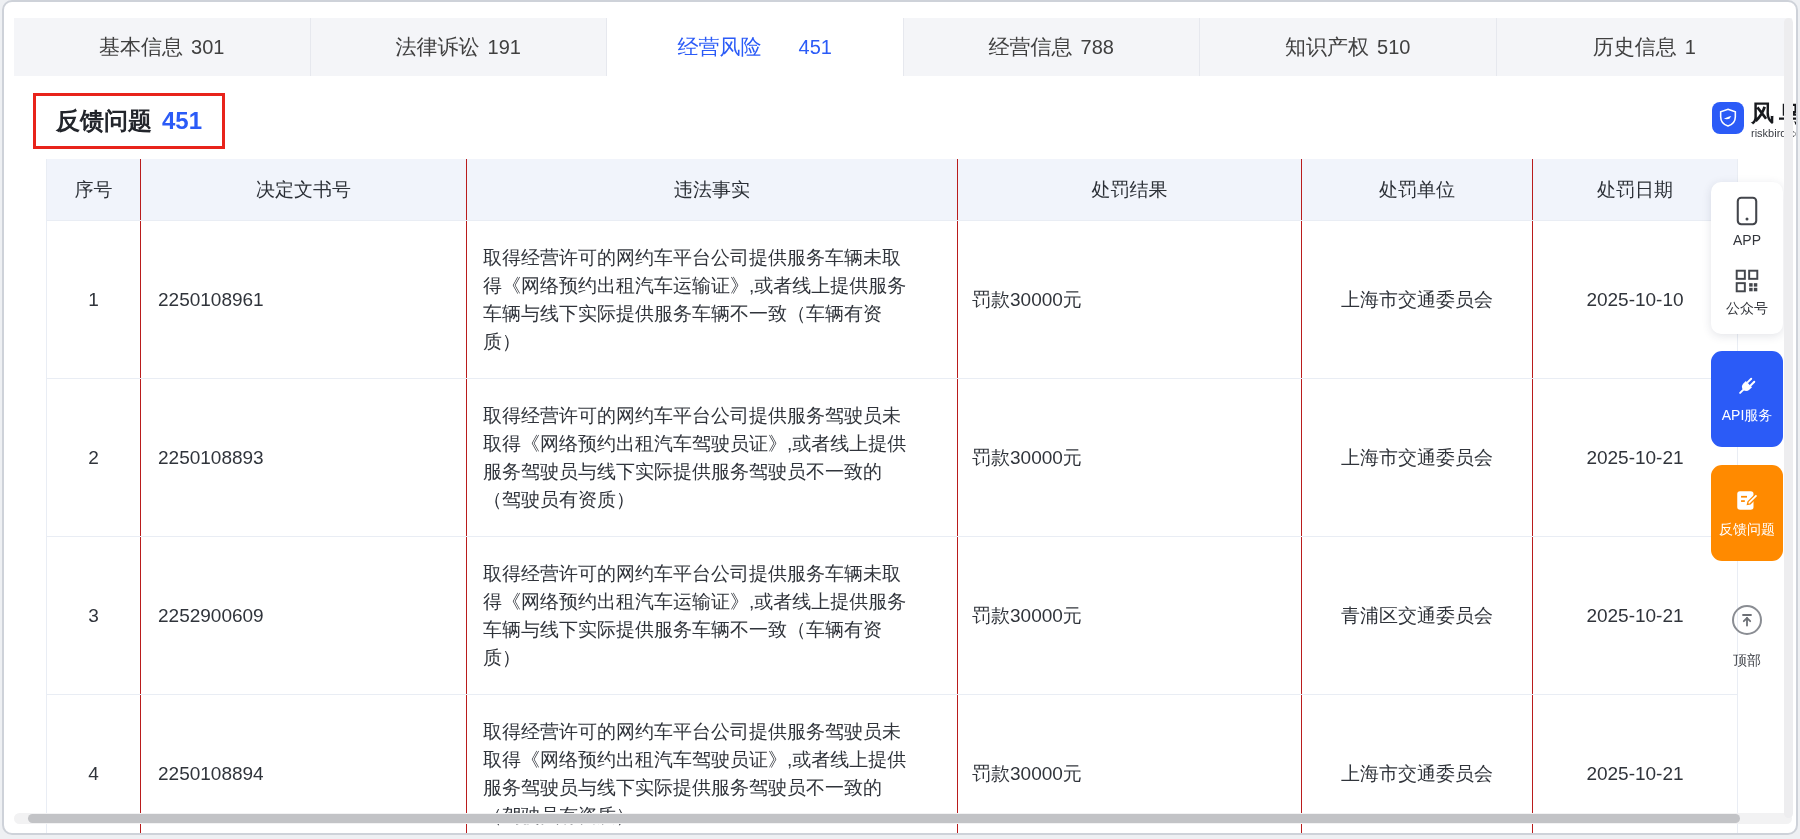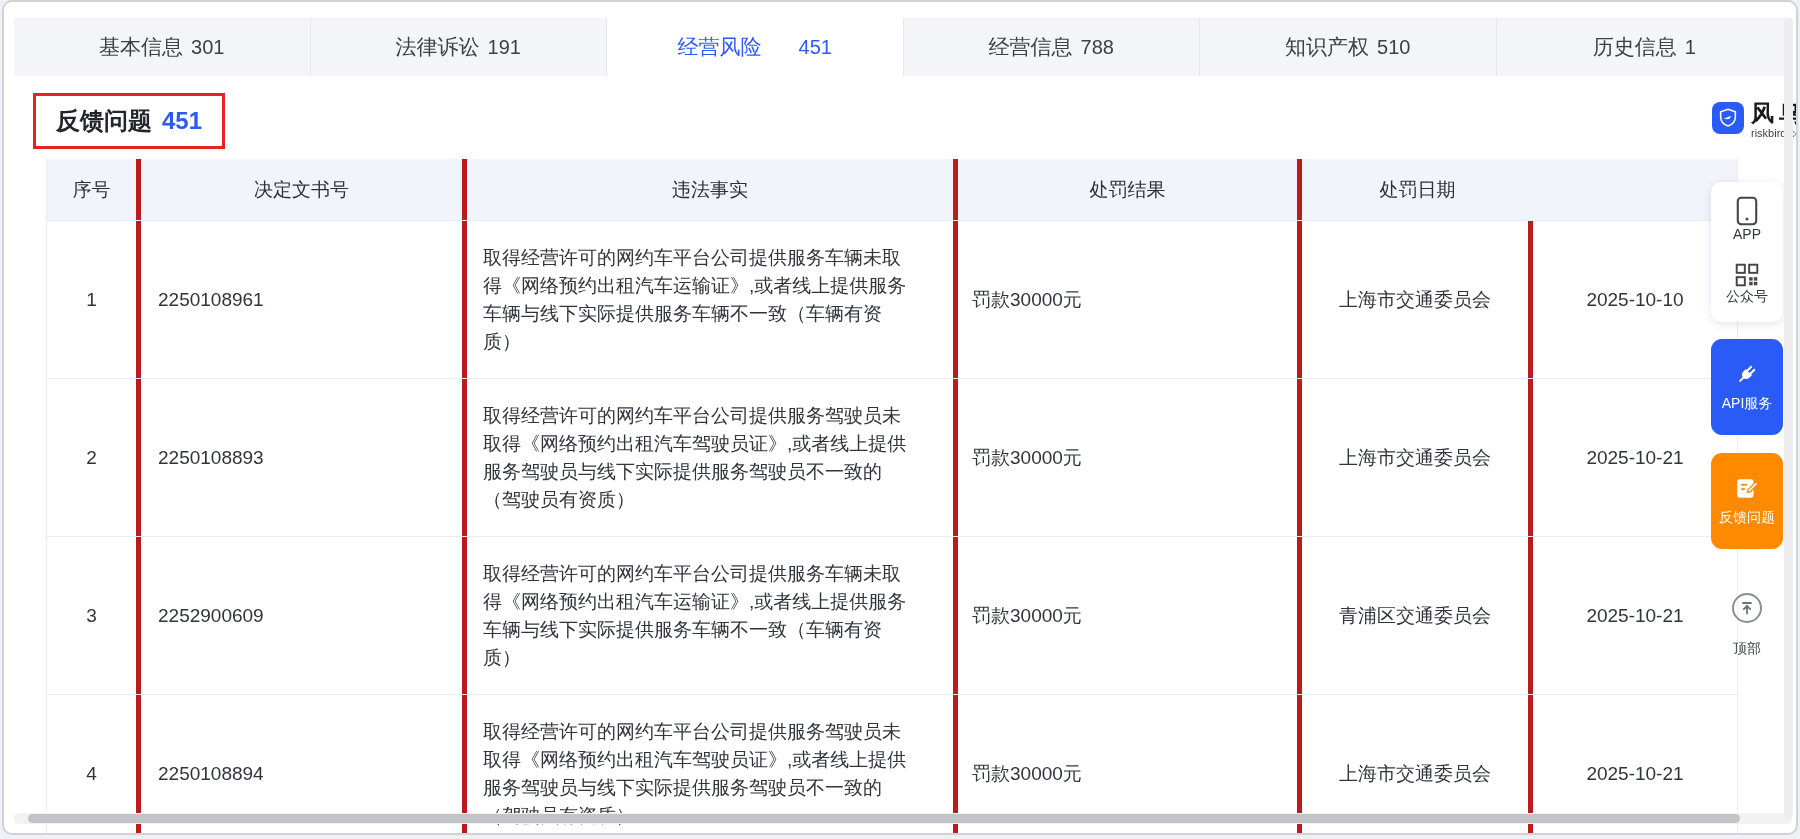--- a/index.html
+++ b/index.html
@@ -31,41 +31,41 @@
   .brand-domain{font-size:11px;color:#3b3e45;margin-top:3px;}
 
   
   .tbl{position:absolute;left:42px;top:157px;width:1692px;
        border-left:1px solid #e9edf4;border-right:1px solid #e9edf4;box-sizing:border-box;}
   .trow{display:grid;grid-template-columns:94px 326px 491px 344px 231px 204px;
         border-bottom:1px solid #e9edf4;}
   .trow.head{background:#f1f4fb;height:61px;}
   .trow.body{min-height:157px;}
   .tcell{display:flex;align-items:center;font-size:19px;color:#30343b;
-         border-right:5px solid #b91c1c;box-sizing:border-box;}
+         border-right:1px solid #b91c1c;box-sizing:border-box;}
   .tcell:last-child{border-right:none;}
   .trow.head .tcell{justify-content:center;color:#2c3037;}
   .c-center{justify-content:center;}
   .c-doc{padding-left:17px;}
   .c-fact{padding:14px 38px 14px 16px;line-height:28px;align-items:center;}
   .c-result{padding-left:14px;}
 
   
   .hscroll{position:absolute;left:10px;top:811px;width:1778px;height:11px;
            background:#f2f2f3;border-radius:6px;}
   .hscroll .thumb{position:absolute;left:14px;top:1px;height:9px;width:1712px;
                   background:#c2c3c6;border-radius:5px;}
   .vscroll{position:absolute;right:3px;top:16px;width:9px;height:800px;
            background:#ededef;border-radius:5px;}
 
   
   .rail{position:absolute;right:13px;top:180px;width:72px;}
   .rail-card{background:#fff;border-radius:10px;box-shadow:0 2px 10px rgba(40,50,80,.13);
              padding:14px 0 16px 0;display:flex;flex-direction:column;align-items:center;gap:20px;}
-  .rail-item{display:flex;flex-direction:column;align-items:center;cursor:pointer;}
+  .rail-item{display:flex;flex-direction:column;align-items:center;gap:6px;cursor:pointer;}
   .rail-item .lbl{font-size:14px;color:#33363c;}
   .rail-box{width:72px;border-radius:11px;display:flex;flex-direction:column;align-items:center;
             justify-content:center;gap:8px;cursor:pointer;box-sizing:border-box;}
   .rail-box .lbl{font-size:14px;color:#fff;}
   .box-api{background:#2b5bf7;height:96px;margin-top:17px;}
   .box-fb{background:#ff8a00;height:96px;margin-top:18px;}
   .rail-top{margin-top:44px;display:flex;flex-direction:column;align-items:center;gap:17px;cursor:pointer;}
   .rail-top .circ{width:30px;height:30px;border-radius:50%;border:2px solid #8a8d93;
                   display:flex;align-items:center;justify-content:center;box-sizing:border-box;}
   .rail-top .lbl{font-size:14px;color:#3a3d43;}
@@ -121,20 +121,21 @@
       <span class="brand-domain">riskbird.com</span>
     </span>
   </div>
 
   <div class="tbl">
     <div class="trow head">
       <div class="tcell">序号</div>
       <div class="tcell">决定文书号</div>
       <div class="tcell">违法事实</div>
       <div class="tcell">处罚结果</div>
+      <div class="tcell">处罚单位</div>
       <div class="tcell">处罚日期</div>
     </div>
 
     <div class="trow body">
       <div class="tcell c-center">1</div>
       <div class="tcell c-doc">2250108961</div>
       <div class="tcell c-fact">取得经营许可的网约车平台公司提供服务车辆未取得《网络预约出租汽车运输证》,或者线上提供服务车辆与线下实际提供服务车辆不一致（车辆有资质）</div>
       <div class="tcell c-result">罚款30000元</div>
       <div class="tcell c-center">上海市交通委员会</div>
       <div class="tcell c-center">2025-10-10</div>

